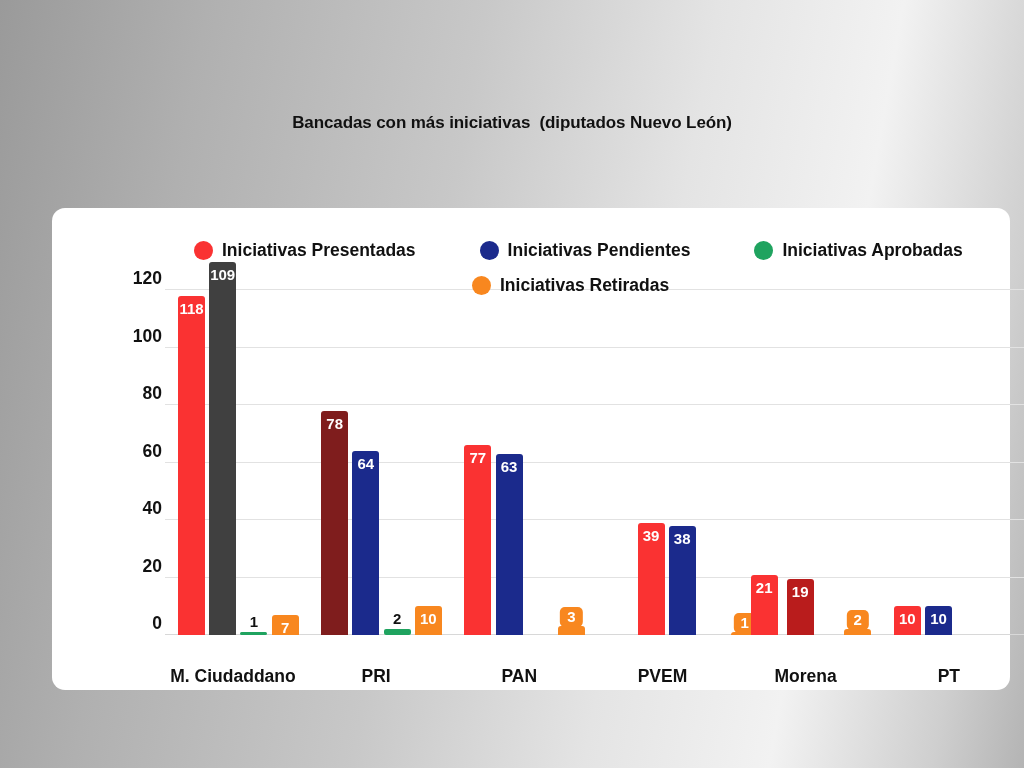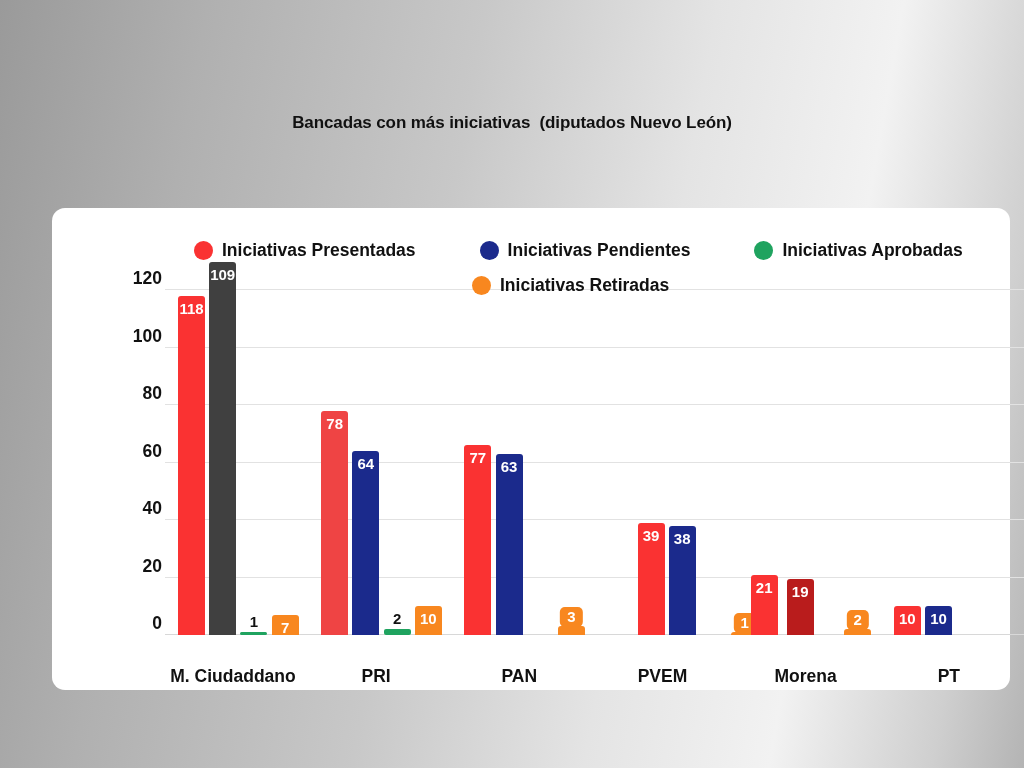--- a/index.html
+++ b/index.html
@@ -170,21 +170,21 @@
           <span class="vlabel">109</span>
         </div>
         <div class="bar tiny" style="left: 62.4px; height: 3px; background: rgb(31, 163, 95);">
           <span class="vlabel">1</span>
         </div>
         <div class="bar" style="left: 93.6px; height: 20.125px; background: rgb(248, 135, 31);">
           <span class="vlabel">7</span>
         </div>
       </div>
       <div class="group" style="left: 156.167px; width: 114px;">
-        <div class="bar" style="left: 0px; height: 224.25px; background: #ef4444;">
+        <div class="bar" style="left: 0px; height: 224.25px; background: #7f1d1d;">
           <span class="vlabel">78</span>
         </div>
         <div class="bar" style="left: 31.2px; height: 184px; background: rgb(27, 42, 140);">
           <span class="vlabel">64</span>
         </div>
         <div class="bar tiny" style="left: 62.4px; height: 5.75px; background: rgb(31, 163, 95);">
           <span class="vlabel">2</span>
         </div>
         <div class="bar" style="left: 93.6px; height: 28.75px; background: rgb(248, 135, 31);">
           <span class="vlabel">10</span>

